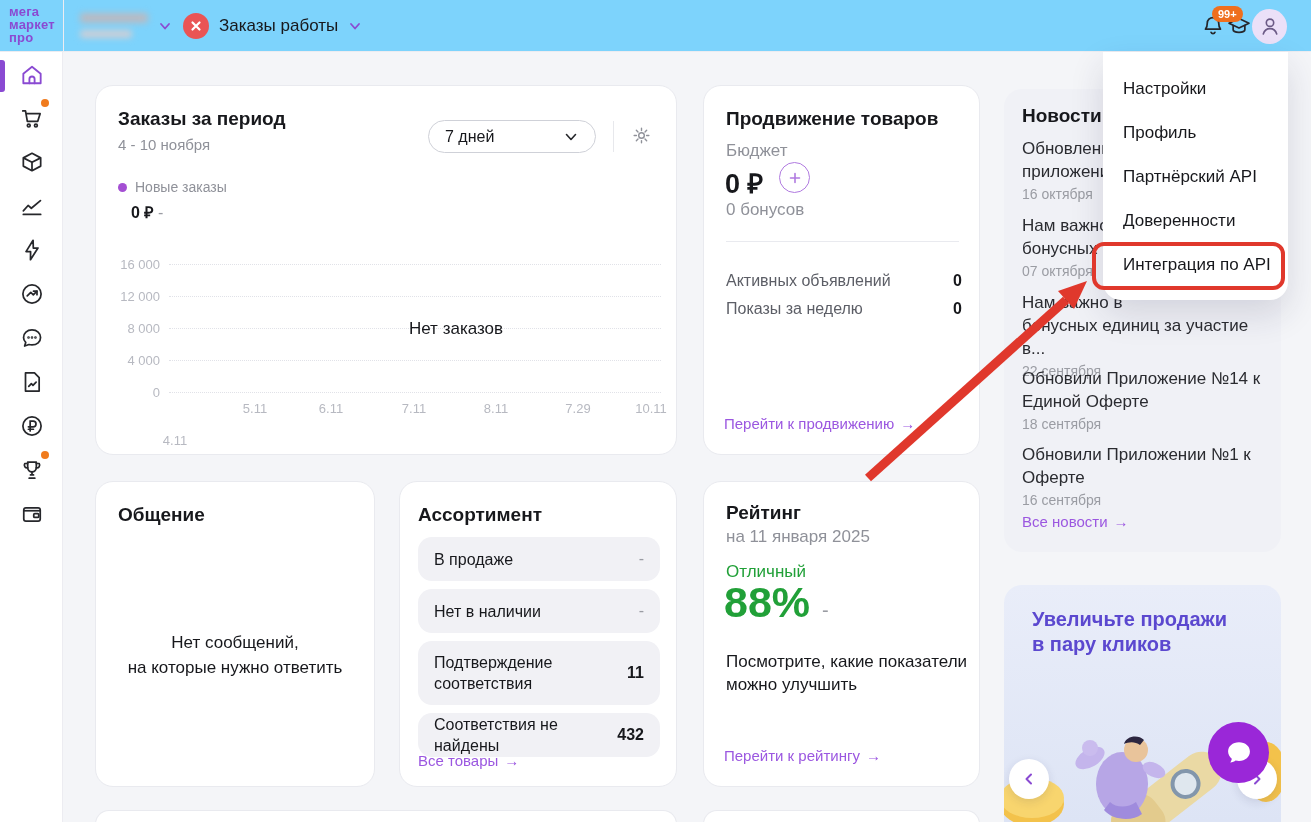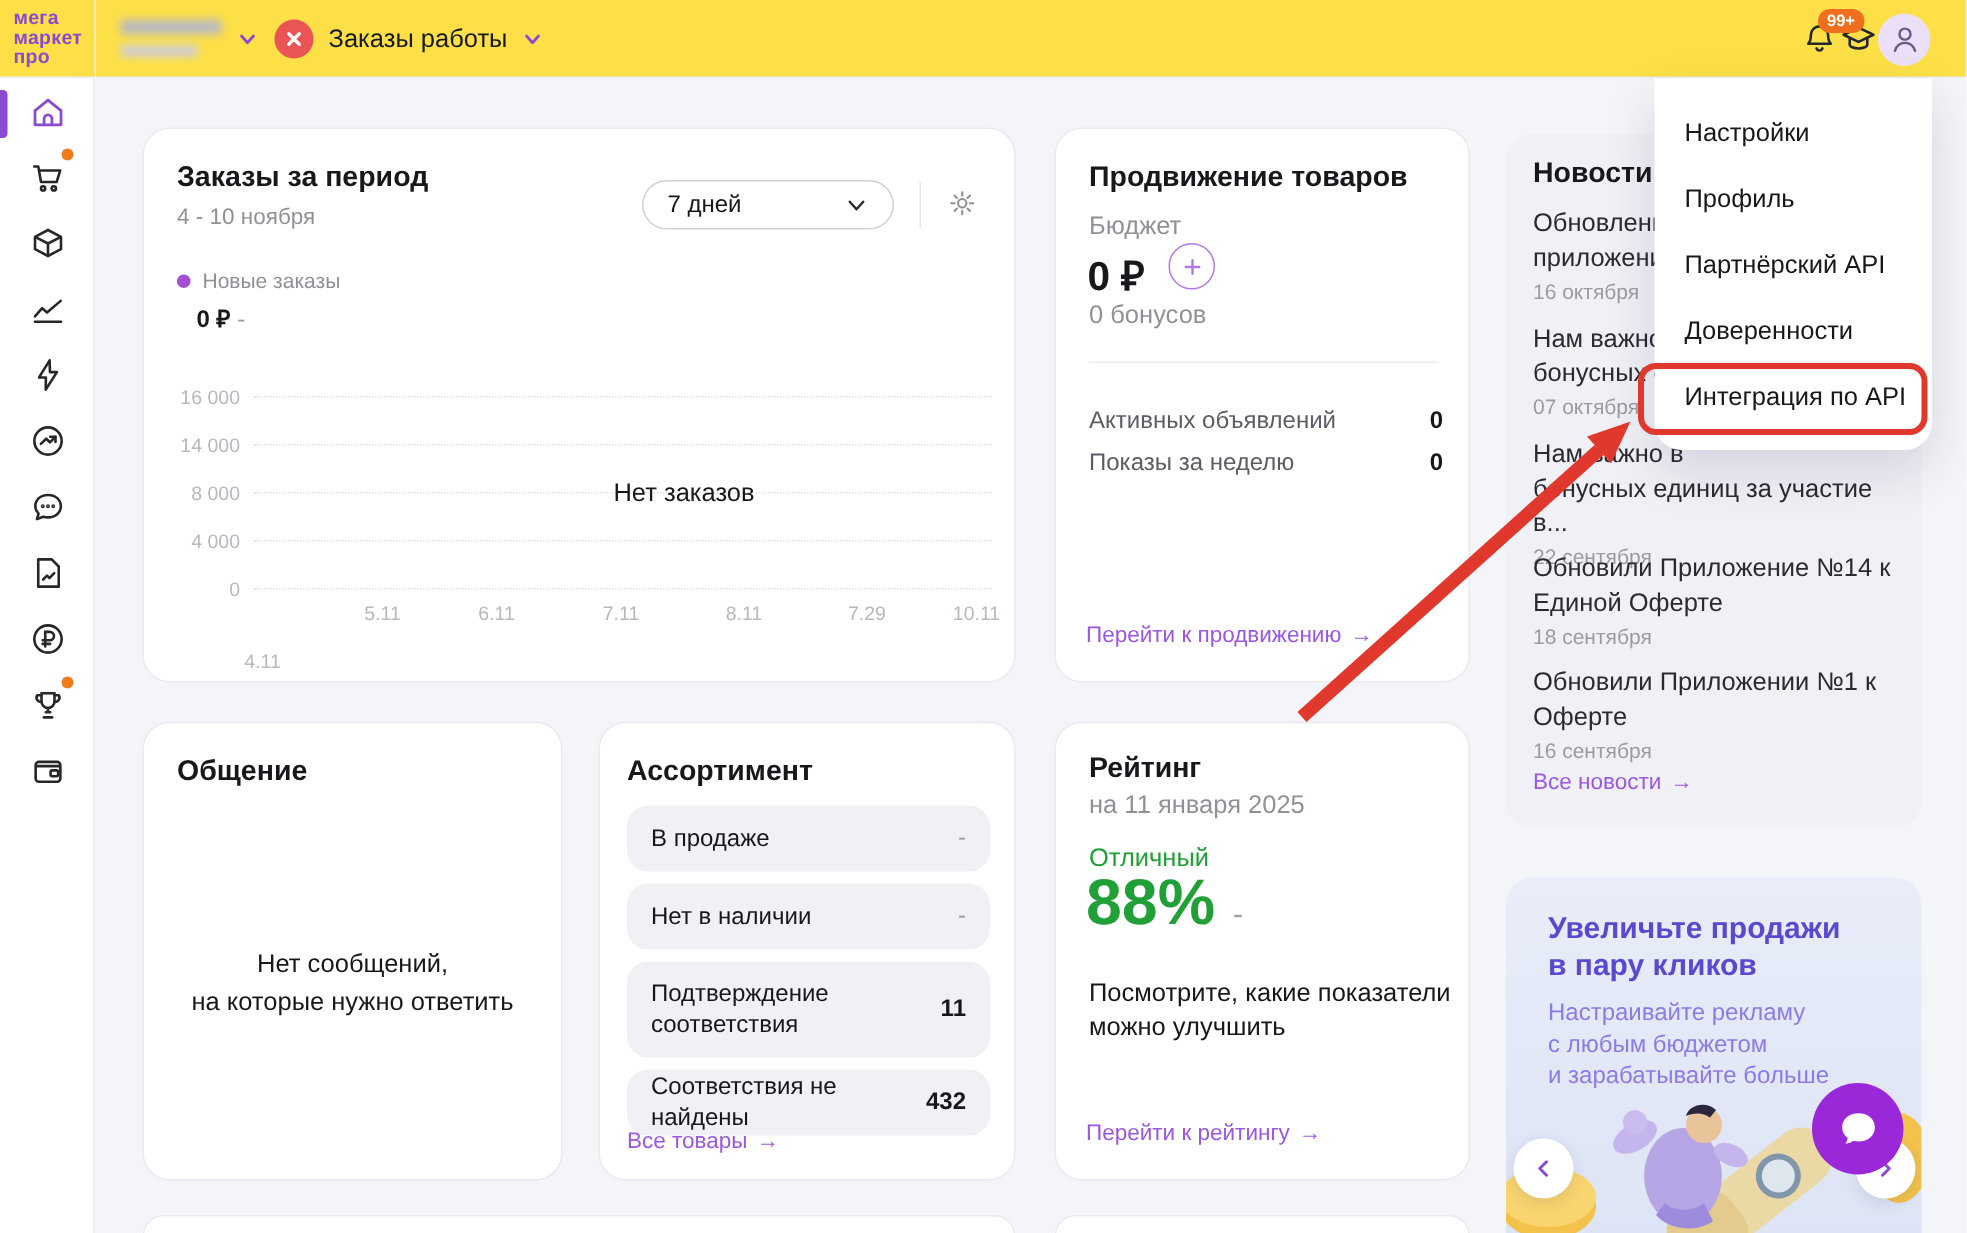--- a/index.html
+++ b/index.html
@@ -1,20 +1,20 @@
 <!DOCTYPE html>
 <html><head>
 <meta charset="utf-8">
 <style>
   * { margin:0; padding:0; box-sizing:border-box; }
   body { font-family:"Liberation Sans", sans-serif; background:#fff; }
   .page { position:relative; width:1311px; height:822px; overflow:hidden; background:#f4f5f8; color:#17181c; }
 
   
-  .topbar { position:absolute; left:0; top:0; width:1311px; height:52px; background:#fde047; border-bottom:1px solid #ececf1; z-index:30; }
+  .topbar { position:absolute; left:0; top:0; width:1311px; height:52px; background:#7dd3fc; border-bottom:1px solid #ececf1; z-index:30; }
   .logo { position:absolute; left:9px; top:5px; font-size:13px; line-height:13px; font-weight:700; color:#8a4ad2; letter-spacing:.2px; }
   .topbar-vr { position:absolute; left:63px; top:0; width:1px; height:52px; background:#ececf1; }
   .org { position:absolute; left:80px; top:11px; width:95px; height:30px; cursor:pointer; }
   .org-blur { filter:blur(3px); }
   .org-bar1 { width:68px; height:10px; background:#b9bac2; border-radius:3px; margin-top:2px; }
   .org-bar2 { width:52px; height:8px; background:#cdced6; border-radius:3px; margin-top:7px; }
   .org-chev { position:absolute; left:78px; top:8px; }
   .scheme { position:absolute; left:183px; top:13px; display:flex; align-items:center; gap:10px; cursor:pointer; }
   .xcircle { width:26px; height:26px; border-radius:50%; background:#ea5455; display:flex; align-items:center; justify-content:center; }
   .scheme-label { font-size:17px; font-weight:500; color:#17181c; }
@@ -273,21 +273,21 @@
       <span class="muted">Новые заказы</span>
     </div>
     <div class="legend-val">
       <span>0 ₽</span>
       <span class="legend-dash">-</span>
     </div>
 
     <div>
       <div class="ytick" style="top:171px;">16 000</div>
       <div class="gridline" style="top:178px;"></div>
-      <div class="ytick" style="top:203px;">14 000</div>
+      <div class="ytick" style="top:203px;">12 000</div>
       <div class="gridline" style="top:210px;"></div>
       <div class="ytick" style="top:235px;">8 000</div>
       <div class="gridline" style="top:242px;"></div>
       <div class="ytick" style="top:267px;">4 000</div>
       <div class="gridline" style="top:274px;"></div>
       <div class="ytick" style="top:299px;">0</div>
       <div class="gridline" style="top:306px;"></div>
       <div class="no-orders">Нет заказов</div>
       <div class="xtick" style="left:57px;margin-top:32px;">4.11</div>
       <div class="xtick" style="left:137px;">5.11</div>
@@ -404,25 +404,20 @@
     <div class="card-link link">
       <span>Перейти к рейтингу</span>
         <span>→</span>
     </div>
   </section>
 
   <section class="banner">
     <div class="banner-title">
       <div>Увеличьте продажи</div>
       <div>в пару кликов</div>
-    </div>
-    <div class="banner-sub">
-      <div>Настраивайте рекламу</div>
-      <div>с любым бюджетом</div>
-      <div>и зарабатывайте больше</div>
     </div>
     <svg width="277" height="110" viewBox="0 0 277 110" style="position:absolute; left:0; top:127px;">
       <ellipse cx="28" cy="92" rx="32" ry="22" fill="#f3c24b"></ellipse>
       <ellipse cx="28" cy="86" rx="32" ry="20" fill="#f8d56e"></ellipse>
       <ellipse cx="262" cy="60" rx="20" ry="30" fill="#f3c24b"></ellipse>
       <g transform="rotate(-38 160 85)">
         <rect x="105" y="68" width="120" height="40" rx="20" fill="#ead9a4"></rect>
         <rect x="100" y="64" width="50" height="48" rx="18" fill="#e3cb8d"></rect>
         <circle cx="185" cy="88" r="13" fill="#dfe7ee" stroke="#8296ab" stroke-width="4"></circle>
         <path d="M225 74 250 88 225 102z" fill="#e8d49c"></path>

